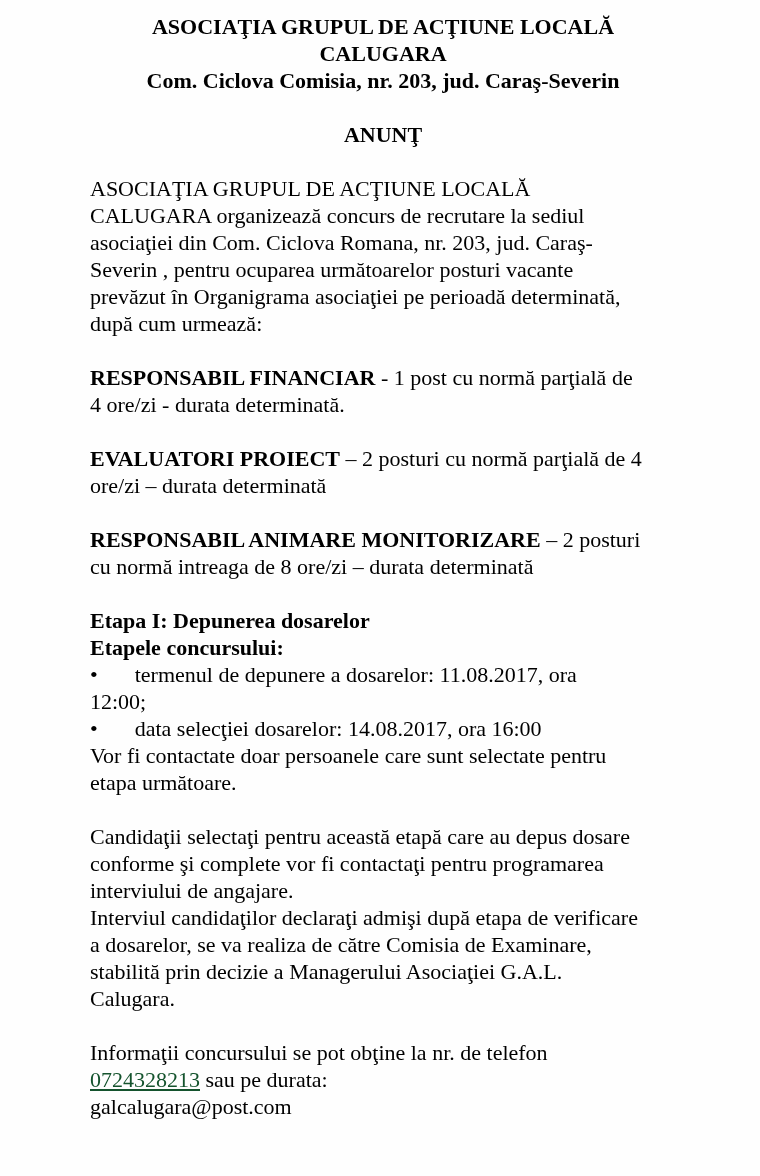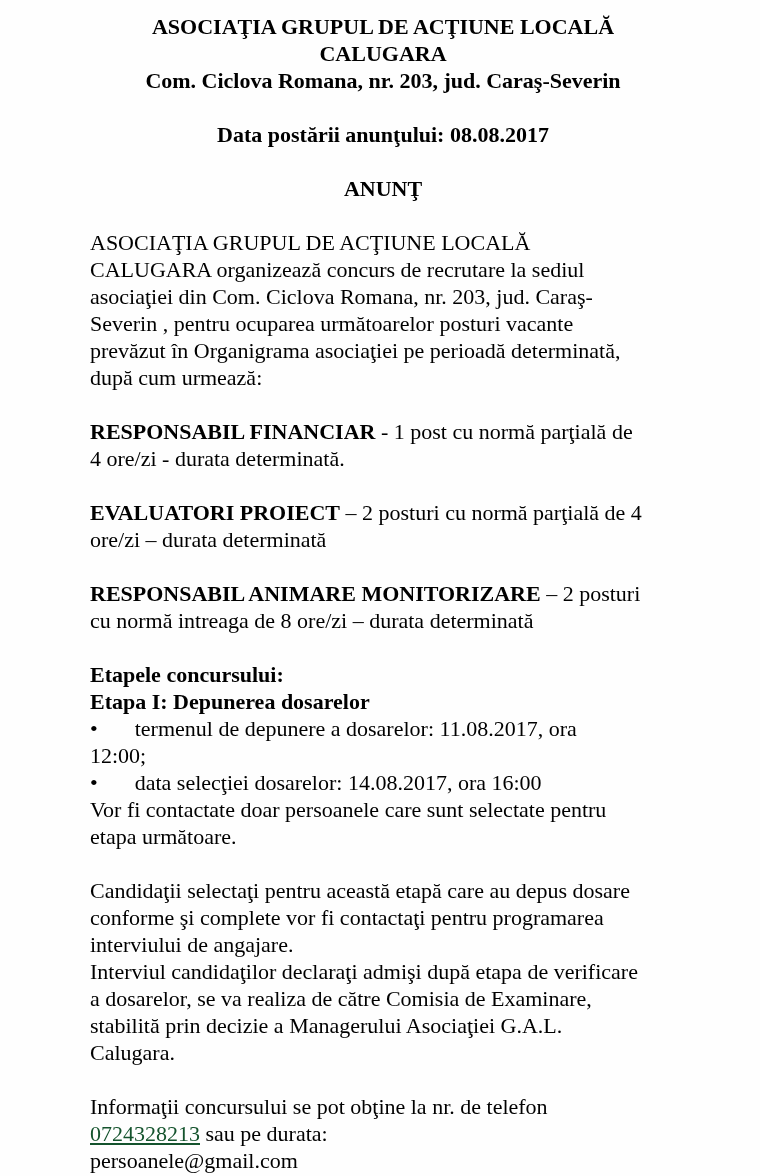--- a/index.html
+++ b/index.html
@@ -27,56 +27,55 @@
   a.link { text-decoration: underline; }
 </style>
 </head>
 <body>
 
 <div class="doc">
 
   <div class="block centered">
     <div class="line">ASOCIAŢIA GRUPUL DE ACŢIUNE LOCALĂ</div>
     <div class="line">CALUGARA</div>
-    <div class="line">Com. Ciclova Romana, nr. 203, jud. Caraş-Severin</div>
+    <div class="line">Com. Ciclova Comisia, nr. 203, jud. Caraş-Severin</div>
   </div>
 
-  <div class="block centered">Data postării anunţului: 08.08.2017</div>
 
   <div class="block centered">ANUNŢ</div>
 
   <p class="block bodytext pre">ASOCIAŢIA GRUPUL DE ACŢIUNE LOCALĂ
 CALUGARA organizează concurs de recrutare la sediul
 asociaţiei din Com. Ciclova Romana, nr. 203, jud. Caraş-
 Severin , pentru ocuparea următoarelor posturi vacante
 prevăzut în Organigrama asociaţiei pe perioadă determinată,
 după cum urmează:</p>
 
   <p class="block bodytext pre"><span class="bold">RESPONSABIL FINANCIAR</span><span> - 1 post cu normă parţială de
 4 ore/zi - durata determinată.</span></p>
 
   <p class="block bodytext pre"><span class="bold">EVALUATORI PROIECT</span><span> – 2 posturi cu normă parţială de 4
 ore/zi – durata determinată</span></p>
 
   <p class="block bodytext pre"><span class="bold">RESPONSABIL ANIMARE MONITORIZARE</span><span> – 2 posturi
 cu normă intreaga de 8 ore/zi – durata determinată</span></p>
 
   <div class="block bodytext">
+    <div class="line bold">Etapa I: Depunerea dosarelor</div>
     <div class="line bold">Etapele concursului:</div>
-    <div class="line bold">Etapa I: Depunerea dosarelor</div>
     <div class="line pre"><span>•</span><span class="tab"></span><span>termenul de depunere a dosarelor: 11.08.2017, ora
 12:00;</span></div>
     <div class="line pre"><span>•</span><span class="tab"></span><span>data selecţiei dosarelor: 14.08.2017, ora 16:00</span></div>
     <div class="line pre">Vor fi contactate doar persoanele care sunt selectate pentru
 etapa următoare.</div>
   </div>
 
   <p class="block bodytext pre">Candidaţii selectaţi pentru această etapă care au depus dosare
 conforme şi complete vor fi contactaţi pentru programarea
 interviului de angajare.
 Interviul candidaţilor declaraţi admişi după etapa de verificare
 a dosarelor, se va realiza de către Comisia de Examinare,
 stabilită prin decizie a Managerului Asociaţiei G.A.L.
 Calugara.</p>
 
-  <p class="block bodytext"><span>Informaţii concursului se pot obţine la nr. de telefon</span><br><a class="link" href="#" style="color: #14532d;">0724328213</a><span> sau pe durata:</span><br><span>persoanele@gmail.com</span></p>
+  <p class="block bodytext"><span>Informaţii concursului se pot obţine la nr. de telefon</span><br><a class="link" href="#" style="color: #14532d;">0724328213</a><span> sau pe durata:</span><br><span>galcalugara@post.com</span></p>
 
 </div>
 
 </body></html>

